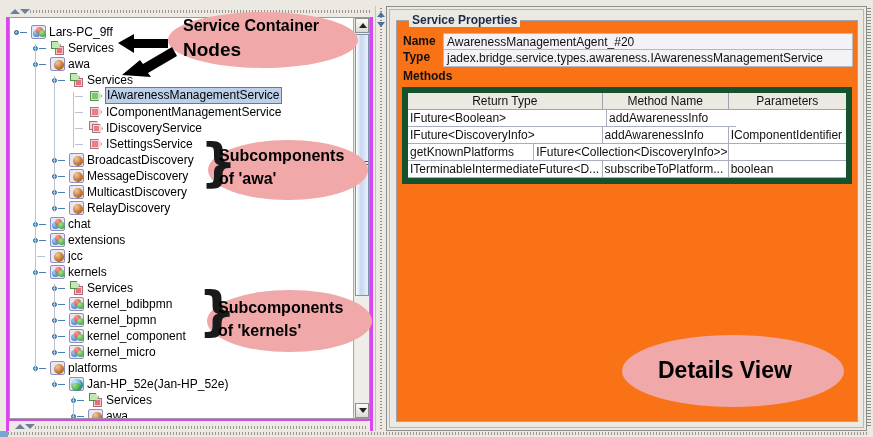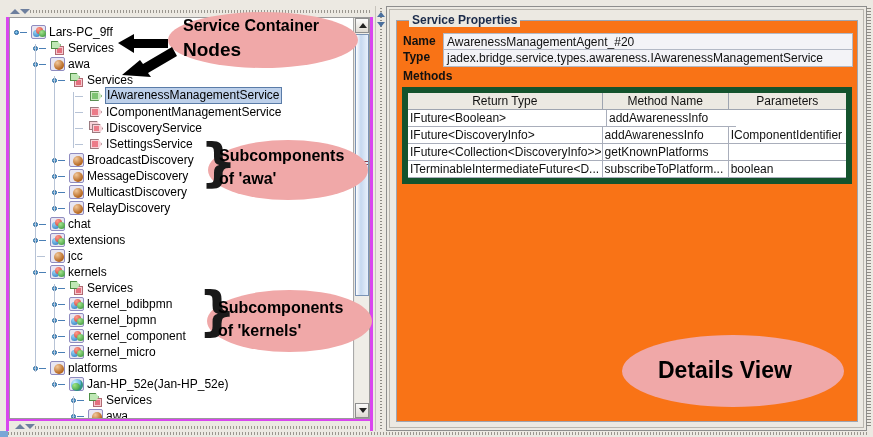--- a/index.html
+++ b/index.html
@@ -525,22 +525,22 @@
             <div class="trow">
               <div class="td c0">IFuture&lt;Boolean&gt;</div>
               <div class="td c1">addAwarenessInfo</div>
             </div>
             <div class="trow">
               <div class="td c0">IFuture&lt;DiscoveryInfo&gt;</div>
               <div class="td c1">addAwarenessInfo</div>
               <div class="td c2">IComponentIdentifier</div>
             </div>
             <div class="trow">
+              <div class="td c1">getKnownPlatforms</div>
               <div class="td c0">IFuture&lt;Collection&lt;DiscoveryInfo&gt;&gt;</div>
-              <div class="td c1">getKnownPlatforms</div>
               <div class="td c2"></div>
             </div>
             <div class="trow">
               <div class="td c0">ITerminableIntermediateFuture&lt;D...</div>
               <div class="td c1">subscribeToPlatform...</div>
               <div class="td c2">boolean</div>
             </div>
           </div>
       </div>
 

